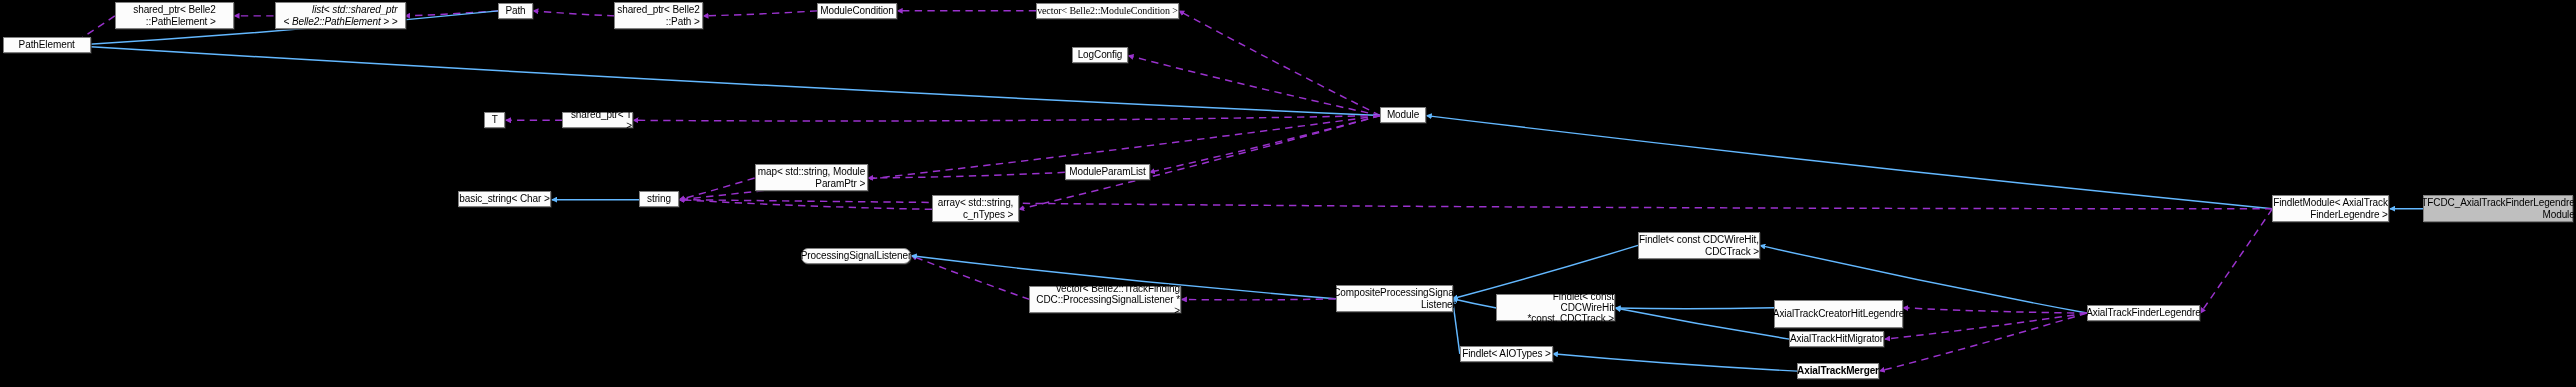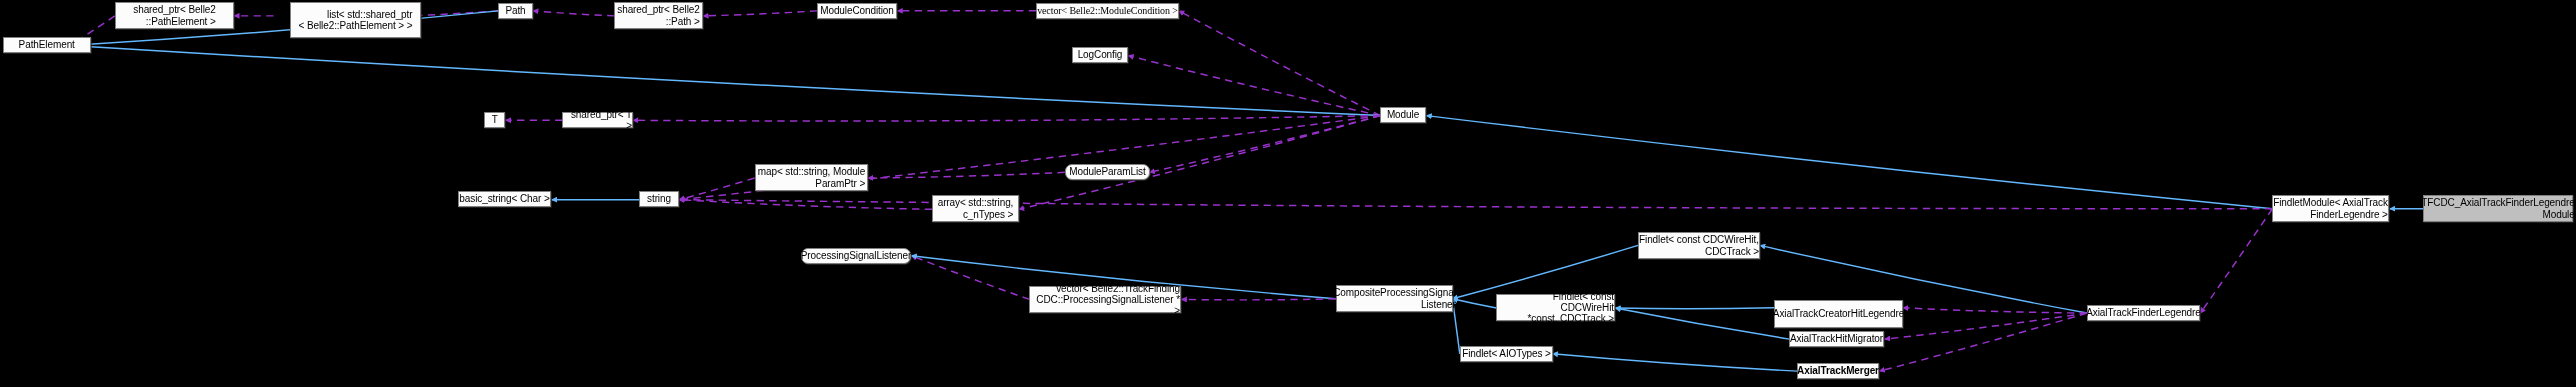--- a/index.html
+++ b/index.html
@@ -95,36 +95,36 @@
         <path d="M3406,312.5 Q2772,250.35 2138,173" fill="none" stroke="#63b8ff" stroke-width="2.2" marker-end="url(#arrow-inherit)"></path>
         <path d="M3406,312.5 Q2212,313.35 1018,299" fill="none" stroke="#9a32cd" stroke-width="2.2" stroke-dasharray="11,8" marker-end="url(#arrow-usage)"></path>
         <path d="M3406,312.5 Q3352,391.83 3298,469" fill="none" stroke="#9a32cd" stroke-width="2.2" stroke-dasharray="11,8" marker-end="url(#arrow-usage)"></path>
         <path d="M3632,312.5 Q3607,312.5 3582,312.5" fill="none" stroke="#63b8ff" stroke-width="2.2" marker-end="url(#arrow-inherit)"></path>
       </g>
   </svg>
   <div id="node-layer">
       <div class="node" style="left: 2.7px; top: 37px; width: 88px; height: 16px;">PathElement</div>
       <div class="node" style="left: 115px; top: 2px; width: 119px; height: 27px;">shared_ptr&lt; Belle2
 ::PathElement &gt;</div>
-      <div class="node" style="left: 290px; top: 2px; width: 131px; height: 36px;">list&lt; std::shared_ptr
+      <div class="node" style="left: 275px; top: 2px; width: 131px; height: 27px; font-style: italic;">list&lt; std::shared_ptr
 &lt; Belle2::PathElement &gt; &gt;</div>
       <div class="node" style="left: 498px; top: 2.7px; width: 35px; height: 16px;">Path</div>
       <div class="node" style="left: 614px; top: 2px; width: 89px; height: 27px;">shared_ptr&lt; Belle2
 ::Path &gt;</div>
       <div class="node" style="left: 817px; top: 2.7px; width: 80px; height: 16px;">ModuleCondition</div>
       <div class="node" style="left: 1036px; top: 2.7px; width: 143px; height: 16px; font-family: Liberation Serif, serif;">vector&lt; Belle2::ModuleCondition &gt;</div>
       <div class="node" style="left: 1072px; top: 47px; width: 56px; height: 16px;">LogConfig</div>
       <div class="node" style="left: 484px; top: 112px; width: 21.3px; height: 16px;">T</div>
       <div class="node" style="left: 562px; top: 112px; width: 71px; height: 16px;">shared_ptr&lt; T &gt;</div>
       <div class="node" style="left: 1380px; top: 107px; width: 46px; height: 16px;">Module</div>
       <div class="node" style="left: 458px; top: 191px; width: 93px; height: 16px;">basic_string&lt; Char &gt;</div>
       <div class="node" style="left: 639px; top: 191px; width: 40px; height: 16px;">string</div>
       <div class="node" style="left: 755px; top: 164px; width: 113px; height: 27px;">map&lt; std::string, Module
 ParamPtr &gt;</div>
-      <div class="node" style="left: 1065px; top: 164px; width: 85px; height: 16px; border-radius: 7px;">ModuleParamList</div>
+      <div class="node" style="left: 1065px; top: 164px; width: 85px; height: 16px;">ModuleParamList</div>
       <div class="node" style="left: 932px; top: 195px; width: 87px; height: 27px;">array&lt; std::string,
 c_nTypes &gt;</div>
       <div class="node" style="left: 801px; top: 248px; width: 110px; height: 16px; border-radius: 7px;">ProcessingSignalListener</div>
       <div class="node" style="left: 1029px; top: 286px; width: 152px; height: 27px;">vector&lt; Belle2::TrackFinding
 CDC::ProcessingSignalListener * &gt;</div>
       <div class="node" style="left: 1638px; top: 232px; width: 122px; height: 27px;">Findlet&lt; const CDCWireHit,
 CDCTrack &gt;</div>
       <div class="node" style="left: 1336px; top: 285px; width: 117px; height: 27px;">CompositeProcessingSignal
 Listener</div>
       <div class="node" style="left: 1496px; top: 294px; width: 119px; height: 27px;">Findlet&lt; const CDCWireHit

